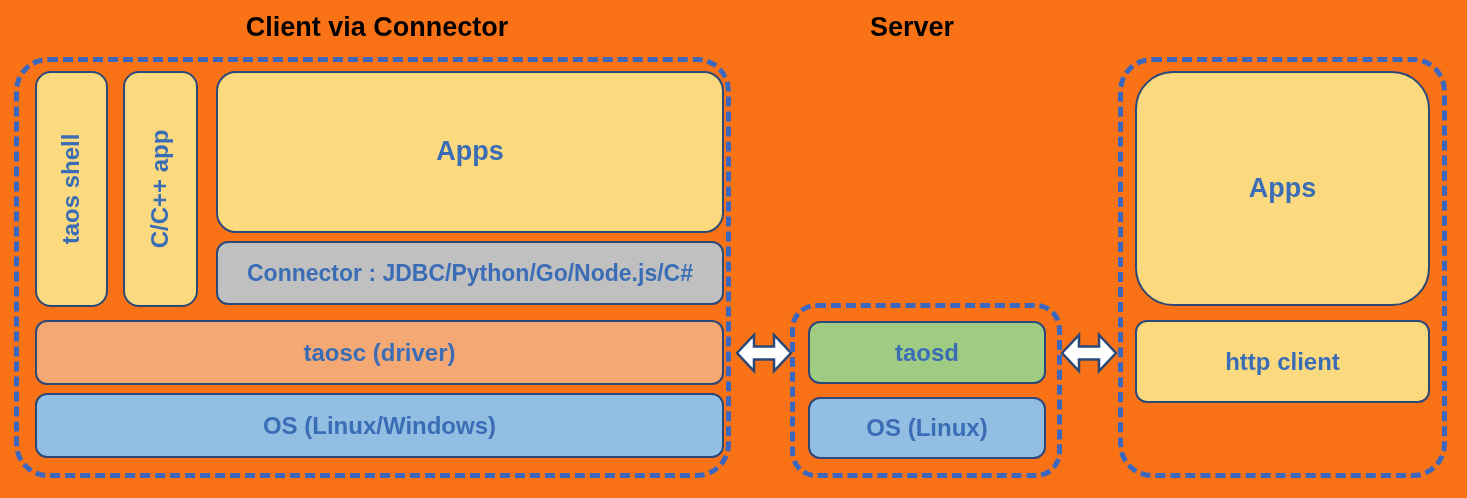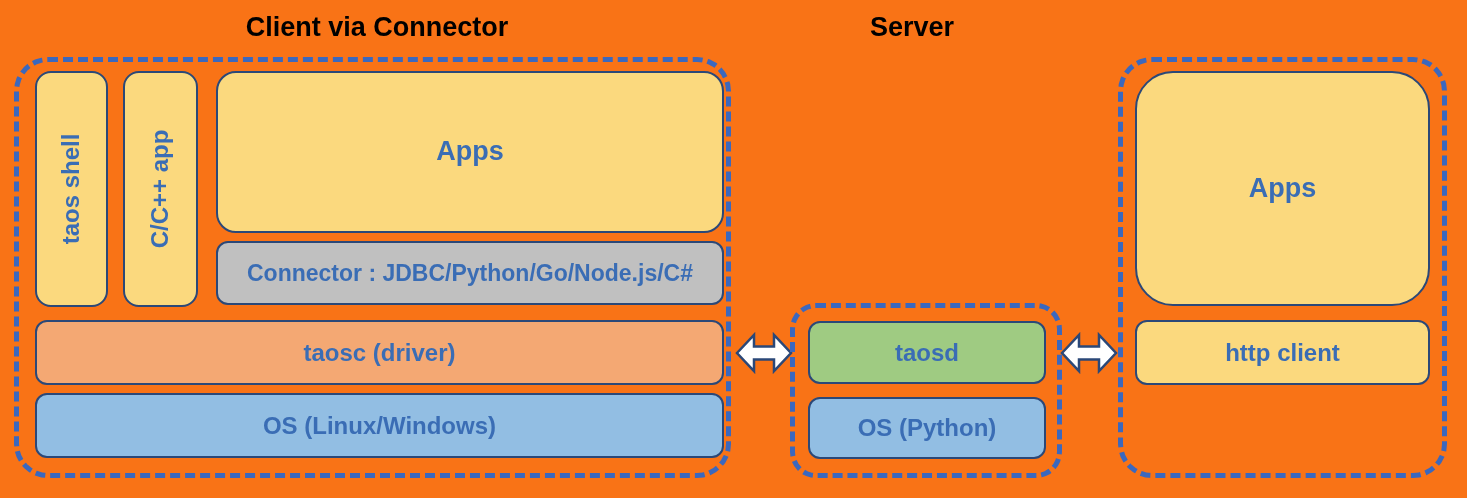--- a/index.html
+++ b/index.html
@@ -84,33 +84,33 @@
     <path d="M2,23 L19,5 L19,16.5 L39,16.5 L39,5 L56,23 L39,41 L39,29.5 L19,29.5 L19,41 Z" fill="#ffffff" stroke="#2B4878" stroke-width="2.5" stroke-linejoin="miter"></path>
   </svg>
 
   <div class="dashed" style="left:790px; top:303px; width:272px; height:175px; border-radius:26px;"></div>
 
   <div class="box green" style="left:808px; top:321px; width:238px; height:63px; border-radius:12px;">
     <span>taosd</span>
   </div>
 
   <div class="box blue" style="left:808px; top:397px; width:238px; height:62px; border-radius:12px;">
-    <span>OS (Python)</span>
+    <span>OS (Linux)</span>
   </div>
 
   <svg class="arrow" style="left:1060px; top:330px;" width="58" height="46" viewBox="0 0 58 46">
     <path d="M2,23 L19,5 L19,16.5 L39,16.5 L39,5 L56,23 L39,41 L39,29.5 L19,29.5 L19,41 Z" fill="#ffffff" stroke="#2B4878" stroke-width="2.5" stroke-linejoin="miter"></path>
   </svg>
 
   <div class="dashed" style="left:1118px; top:57px; width:329px; height:421px; border-radius:34px;"></div>
 
   <div class="box yellow" style="left:1135px; top:71px; width:295px; height:235px; border-radius:38px; font-size:27px;">
     <span>
       <span style="display:block;">Apps</span>
     </span>
   </div>
 
-  <div class="box yellow" style="left:1135px; top:320px; width:295px; height:65px; border-radius:12px;">
+  <div class="box yellow" style="left:1135px; top:320px; width:295px; height:83px; border-radius:12px;">
     <span>http client</span>
   </div>
 
 
 </div>
 
 </body></html>

